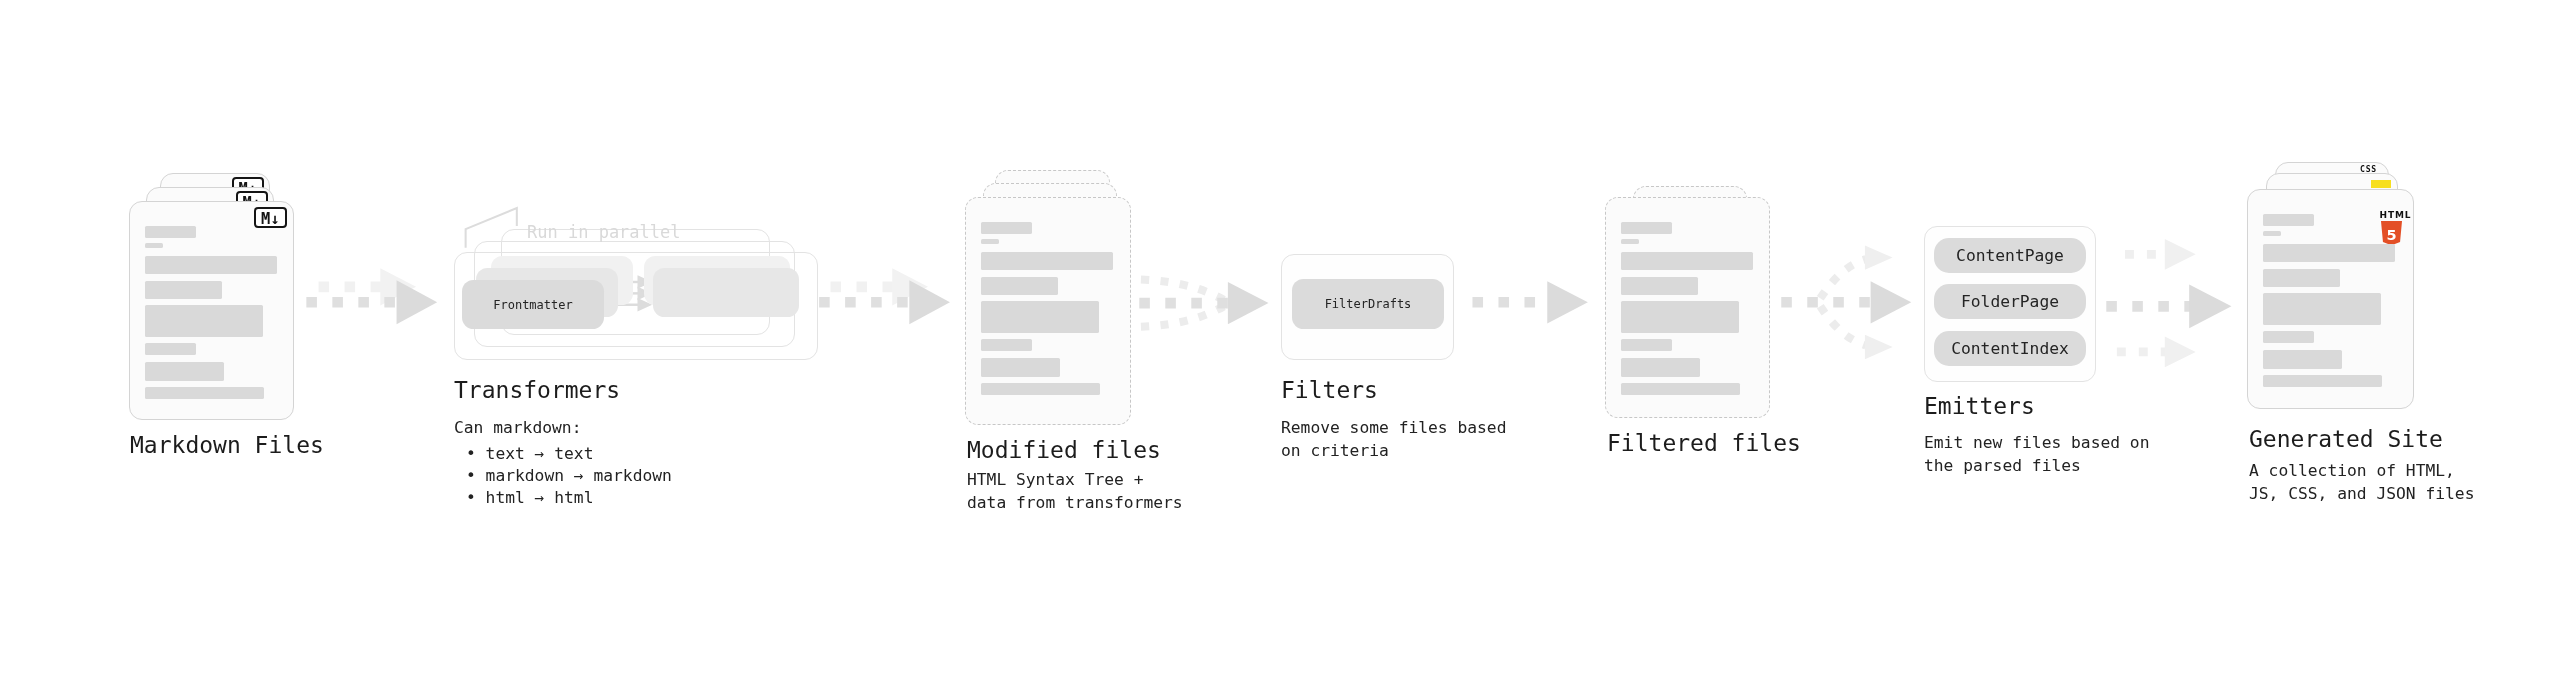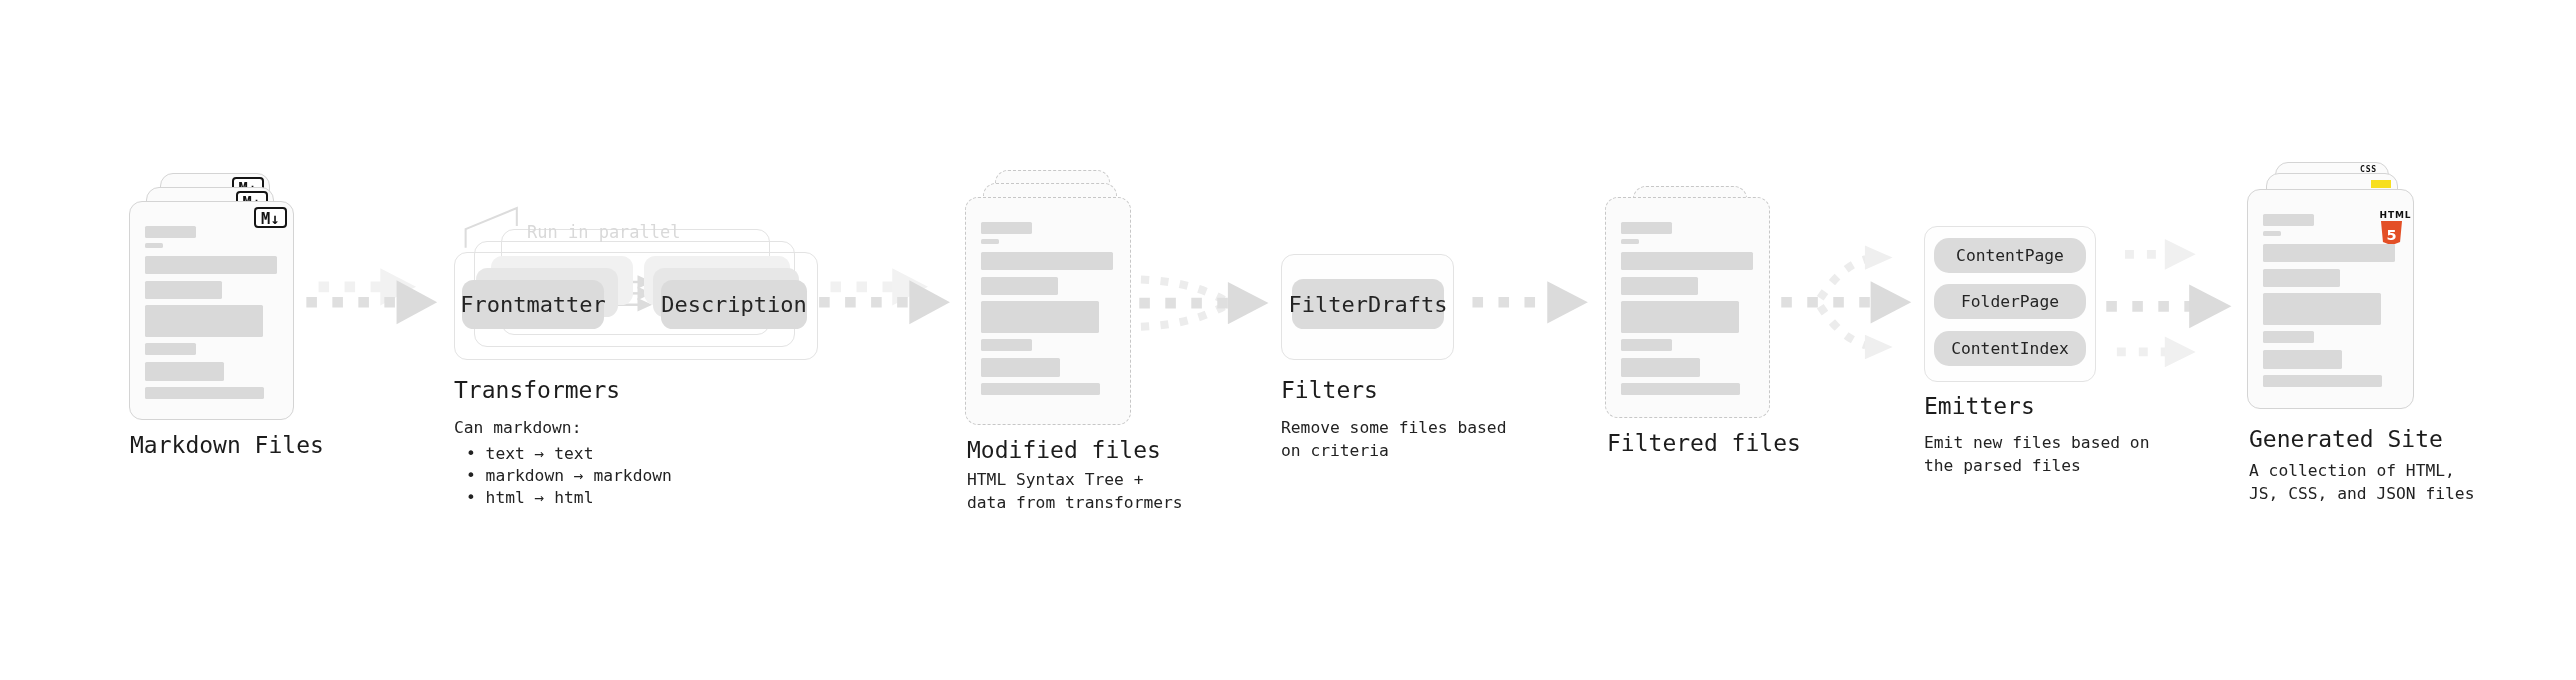--- a/index.html
+++ b/index.html
@@ -26,21 +26,21 @@
   .css-badge{position:absolute;width:26px;text-align:center;}
   .css-badge .css-txt{font-size:8.1px;font-weight:bold;letter-spacing:0.8px;color:#111;line-height:8.1px;}
   .css-badge .css-bar{height:3.3px;background:#2c63f1;border-radius:0.8px;margin-top:0.8px;}
   .js-badge{position:absolute;width:19.5px;height:8.1px;background:#f7df1e;}
   .html5-badge{position:absolute;width:24.4px;text-align:center;margin-top:18px;}
   .html5-badge .h5-txt{font-size:9px;font-weight:bold;letter-spacing:0.8px;color:#111;line-height:9px;font-family:"DejaVu Sans","Liberation Sans",sans-serif;}
   
   .frame{position:absolute;border:1.6px solid #e3e3e3;border-radius:13px;background:transparent;box-sizing:border-box;}
   .frame.filled{background:#fefefe;}
   .pill{position:absolute;background:#dbdbdb;border-radius:11.4px;display:flex;align-items:center;justify-content:center;
-    font-size:22px;color:#242424;box-sizing:border-box;}
+    font-size:12px;color:#242424;box-sizing:border-box;}
   .pill.ghost1{background:#e7e7e7;}
   .pill.ghost2{background:#f1f1f1;}
   .pill.small{border-radius:15px;font-size:16.3px;}
   
   .stage-label{position:absolute;font-size:23px;line-height:28px;color:#1c1c1c;white-space:pre;}
   .stage-sub{position:absolute;font-size:16.3px;line-height:21px;color:#222222;white-space:pre;}
   .note{position:absolute;font-size:17px;color:#d9d9d9;white-space:pre;margin-top:23px;}
 </style>
 </head>
 <body>
@@ -128,21 +128,20 @@
   <div class="frame" style="left:474px;top:241px;width:321px;height:106px;z-index:1"></div>
   <div class="frame" style="left:454px;top:252px;width:364px;height:108px;z-index:1"></div>
   <div class="note" style="left:527px;top:199px;z-index:2">Run in parallel</div>
 
   <div class="pill ghost2" style="left:491px;top:256px;width:142px;height:49px;z-index:2"></div>
   <div class="pill ghost1" style="left:476px;top:268px;width:142px;height:49px;z-index:3"></div>
   <div class="pill" style="left:462px;top:280px;width:142px;height:49px;z-index:4">Frontmatter</div>
 
   <div class="pill ghost2" style="left:644px;top:256px;width:146px;height:49px;z-index:2"></div>
   <div class="pill ghost1" style="left:653px;top:268px;width:146px;height:49px;z-index:3"></div>
-  <div class="pill" style="left:661px;top:280px;width:146px;height:49px;z-index:4">Description</div>
 
   <div class="stage-label" style="left:454px;top:376px">Transformers</div>
   <div class="stage-sub" style="left:454px;top:417px">Can markdown:</div>
   <div class="stage-sub" style="left:466px;top:443px">• text → text</div>
   <div class="stage-sub" style="left:466px;top:465px">• markdown → markdown</div>
   <div class="stage-sub" style="left:466px;top:487px">• html → html</div>
 
   <div class="card dashed" style="left:995px;top:170px;width:115px;height:195px;z-index:1"></div>
   <div class="card dashed" style="left:983px;top:183px;width:134px;height:203px;z-index:2"></div>
   <div class="card dashed" style="left:965px;top:197px;width:166px;height:228px;z-index:3">

